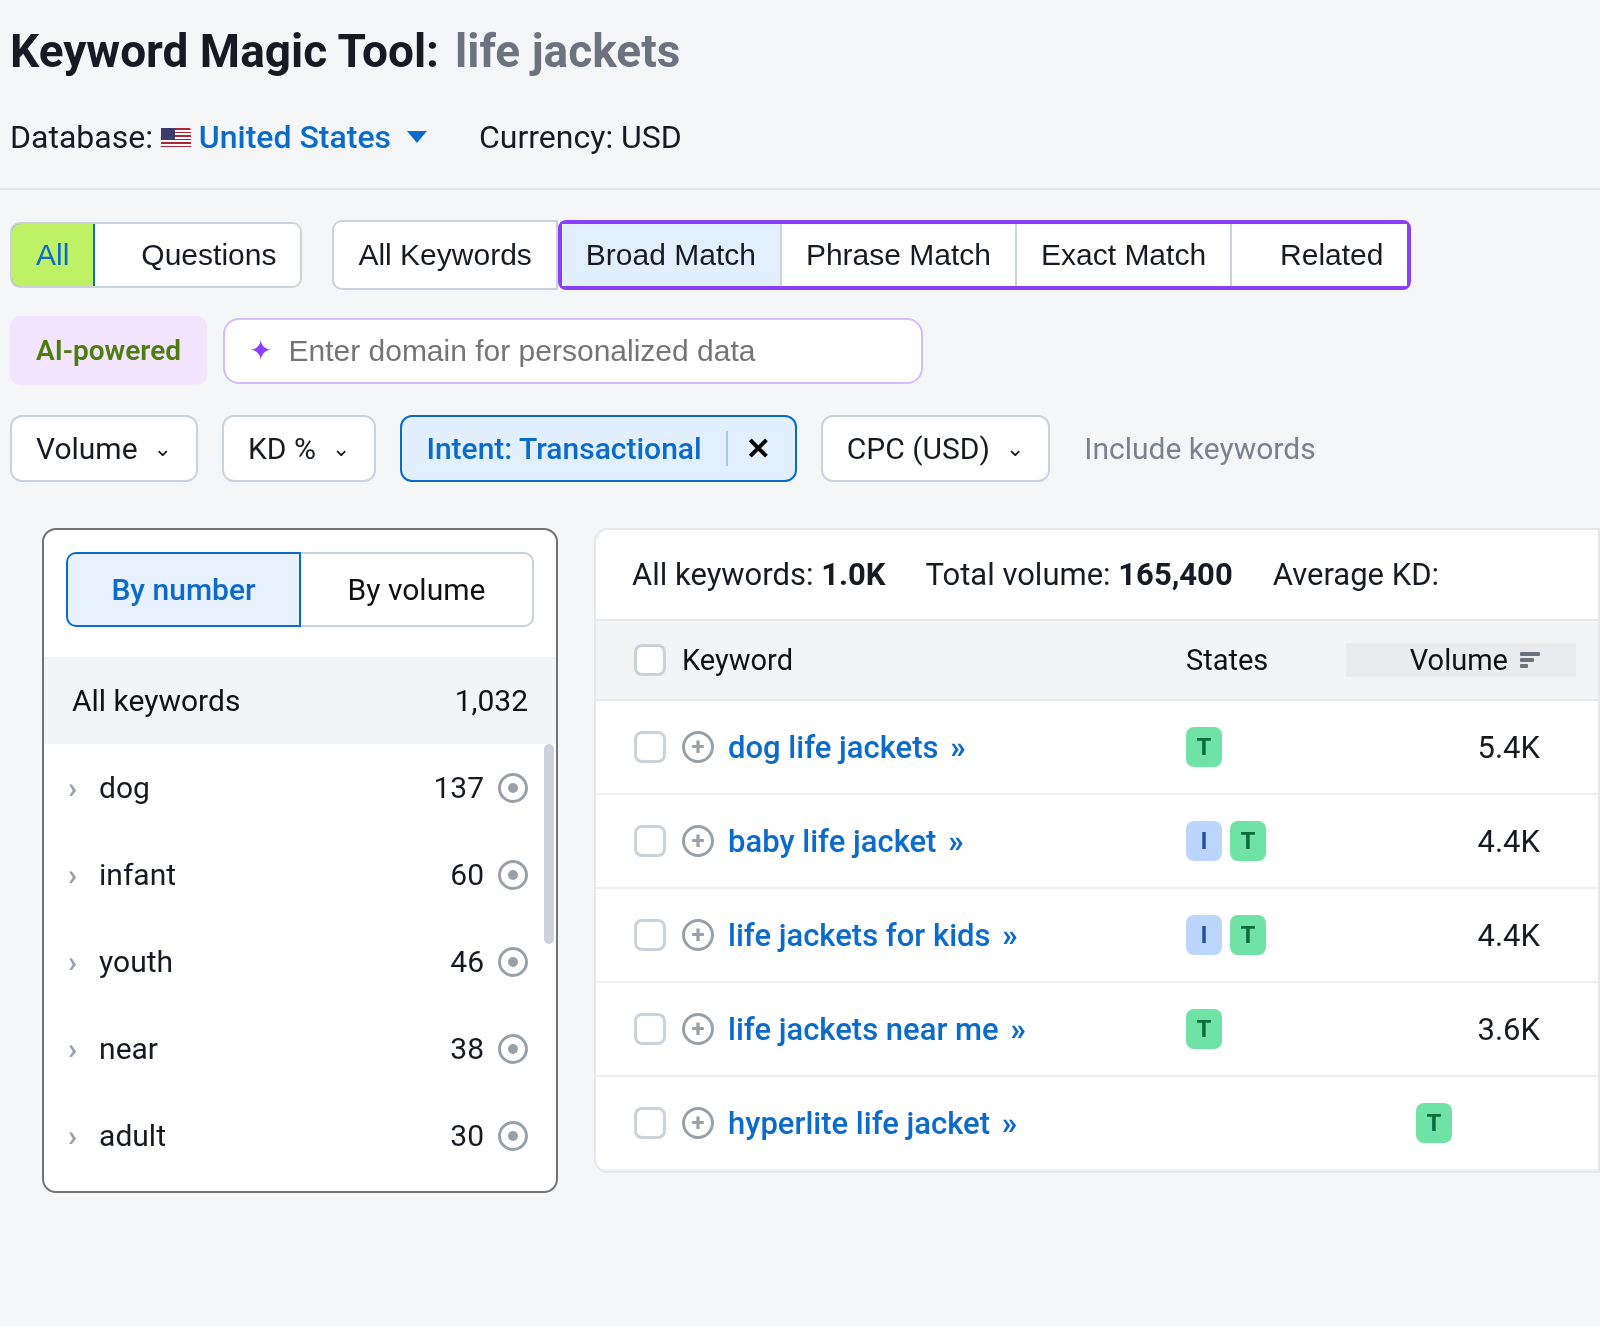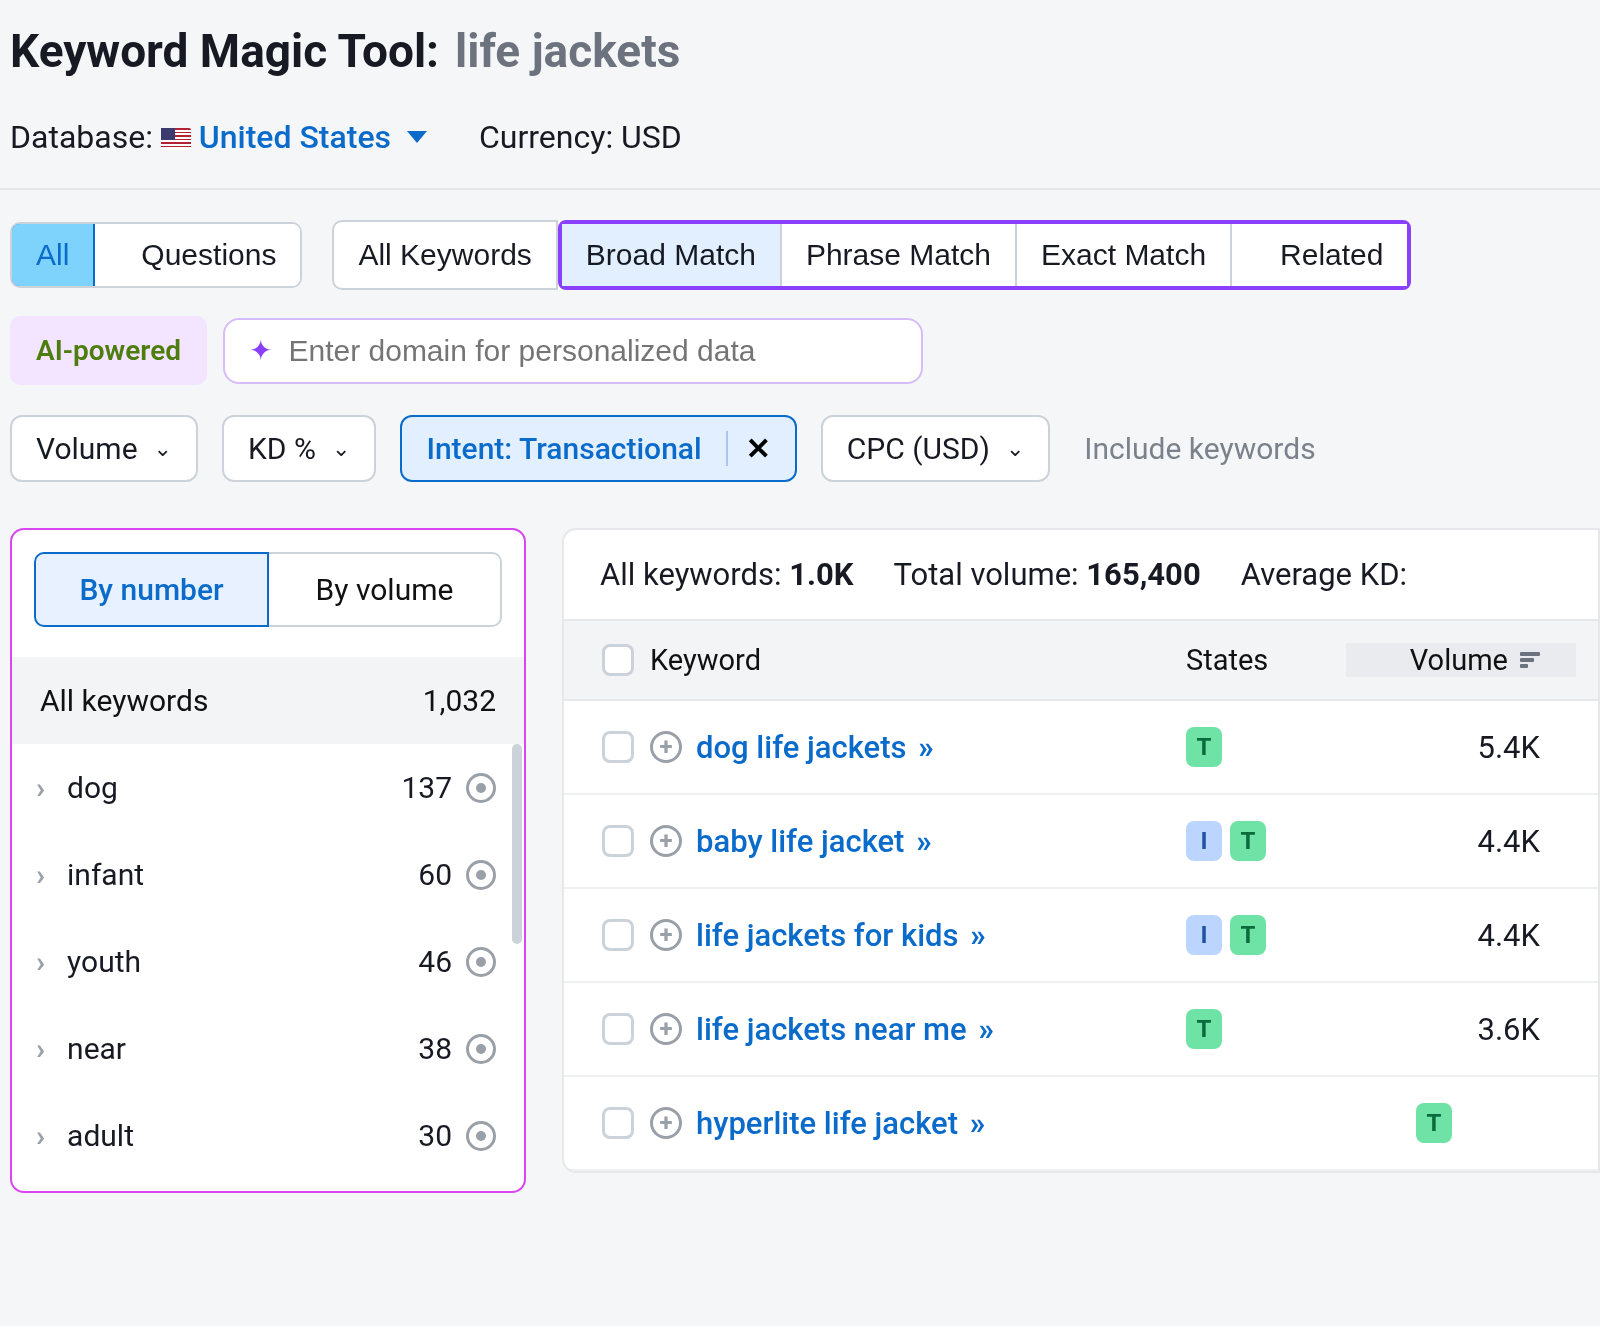--- a/index.html
+++ b/index.html
@@ -26,42 +26,42 @@
   .flag::after { content:""; position:absolute; left:0; top:0; width:14px; height:12px; background:#3c3b6e; }
   .db-link { color: #0b6bcb; font-weight: 500; display:inline-flex; align-items:center; gap:10px; cursor:pointer; }
   .chev-down { width:0; height:0; border-left:10px solid transparent; border-right:10px solid transparent; border-top:12px solid #0b6bcb; display:inline-block; margin-left:6px;}
   .currency { color:#171a22; }
   .divider { height:2px; background:#e5e7eb; margin: 0; }
 
   .toolbar-row { padding: 30px 10px 0 10px; display:flex; gap:30px; align-items:center; }
   .seg-group { display:flex; border:2px solid #cbd2d9; border-radius:10px; overflow:hidden; background:#fff; }
   .seg-btn { padding: 14px 24px; font-size:30px; color:#171a22; background:#fff; border:none; cursor:pointer; border-right:2px solid #cbd2d9; }
   .seg-btn:last-child { border-right:none;padding-left:48px; }
-  .seg-btn.active { background:#7dd3fc; color:#0b6bcb; font-weight:500; border:2px solid #0b6bcb; margin:-2px; border-radius:10px 0 0 10px; position:relative; z-index:1;}
+  .seg-btn.active { background:#bef264; color:#0b6bcb; font-weight:500; border:2px solid #0b6bcb; margin:-2px; border-radius:10px 0 0 10px; position:relative; z-index:1;}
   .seg-btn.bm-active { background:#e1efff; }
   .purple-box { border:4px solid #8a3ffc; border-radius:8px; padding:0; display:flex; }
   .purple-box .seg-btn { border-right:2px solid #cbd2d9; }
   .purple-box .seg-btn:last-child { border-right:none; }
 
   .ai-row { padding: 26px 10px 0 10px; display:flex; align-items:center; gap:16px; }
   .ai-chip { background:#f3e5ff; color:#4d7c0f; font-weight:600; padding:18px 26px; border-radius:10px; font-size:28px; }
   .ai-input-wrap { display:flex; align-items:center; gap:16px; border:2px solid #d6bcfa; border-radius:16px; padding:14px 24px; background:#fff; width:700px; }
   .sparkle { color:#8a3ffc; font-size:28px; }
   .ai-input { border:none; outline:none; font-size:30px; color:#9aa0a8; flex:1; background:transparent; }
 
   .filters-row { padding: 30px 10px 0 10px; display:flex; gap:24px; align-items:center; }
   .filter-pill { display:flex; align-items:center; gap:16px; border:2px solid #cbd2d9; background:#fff; border-radius:12px; padding:14px 24px; font-size:30px; color:#171a22; cursor:pointer; }
   .filter-pill .caret { font-size:22px; }
   .filter-pill.intent-active { background:#e1efff; border-color:#0b6bcb; color:#0b6bcb; font-weight:500; }
   .intent-active .close-x { font-weight:700; color:#000; border-left:2px solid #a7c7f0; padding-left:18px; margin-left:8px; }
   .include-kw { color:#7b828c; padding:14px 10px; font-size:30px; }
 
   .content-row { display:flex; gap:36px; padding: 46px 0 0 10px; align-items:flex-start; }
 
-  .sidebar { width: 516px; background:#fff; border:2px solid #d946ef; border-radius:14px; overflow:hidden; position:relative; }
+  .sidebar { width: 516px; background:#fff; border:2px solid #737373; border-radius:14px; overflow:hidden; position:relative;margin-left:32px; }
   .side-tabs { display:flex; padding:22px 22px 0 22px; gap:0; }
   .side-tab { flex:1; text-align:center; padding:18px 0; font-size:30px; border:2px solid #cbd2d9; background:#fff; cursor:pointer; }
   .side-tab:first-child { border-radius:10px 0 0 10px; }
   .side-tab:last-child { border-radius:0 10px 10px 0; border-left:none; }
   .side-tab.active { background:#e7f1ff; border:2px solid #0b6bcb; color:#0b6bcb; font-weight:500; position:relative; z-index:1;}
   .side-summary { margin-top:30px; padding:26px 28px; display:flex; justify-content:space-between; font-size:30px; background:#f3f4f6;}
   .side-summary .count { font-weight:400; }
   .side-list { padding-bottom:12px; }
   .side-item { display:flex; align-items:center; padding:26px 28px 26px 24px; font-size:30px; color:#171a22; cursor:pointer; }
   .side-item .expand { color:#9aa0a8; font-weight:700; margin-right:22px; font-size:30px;}

